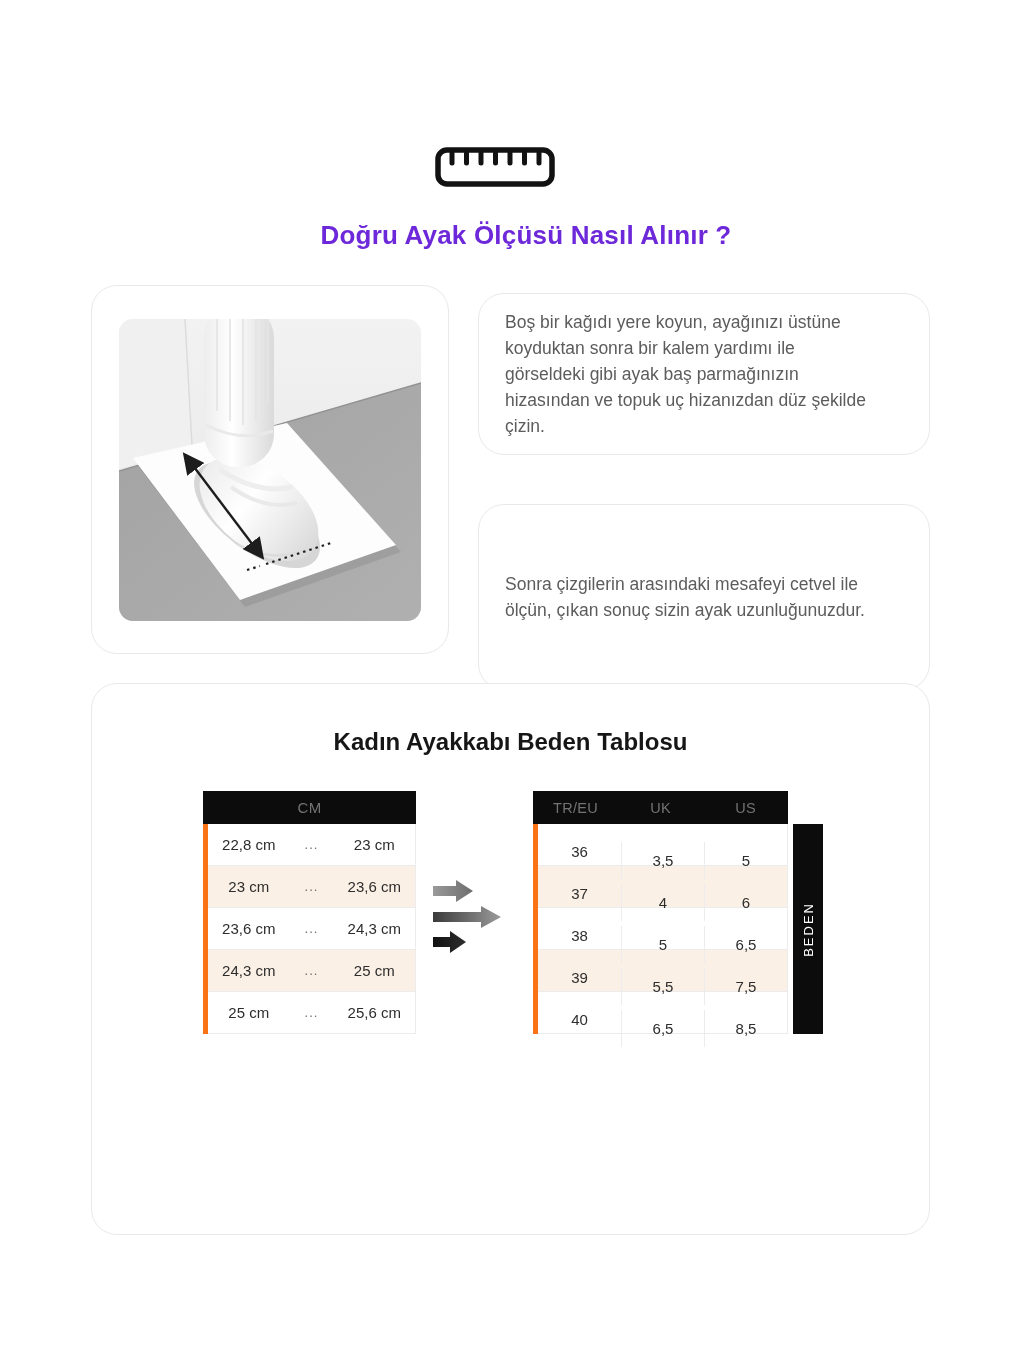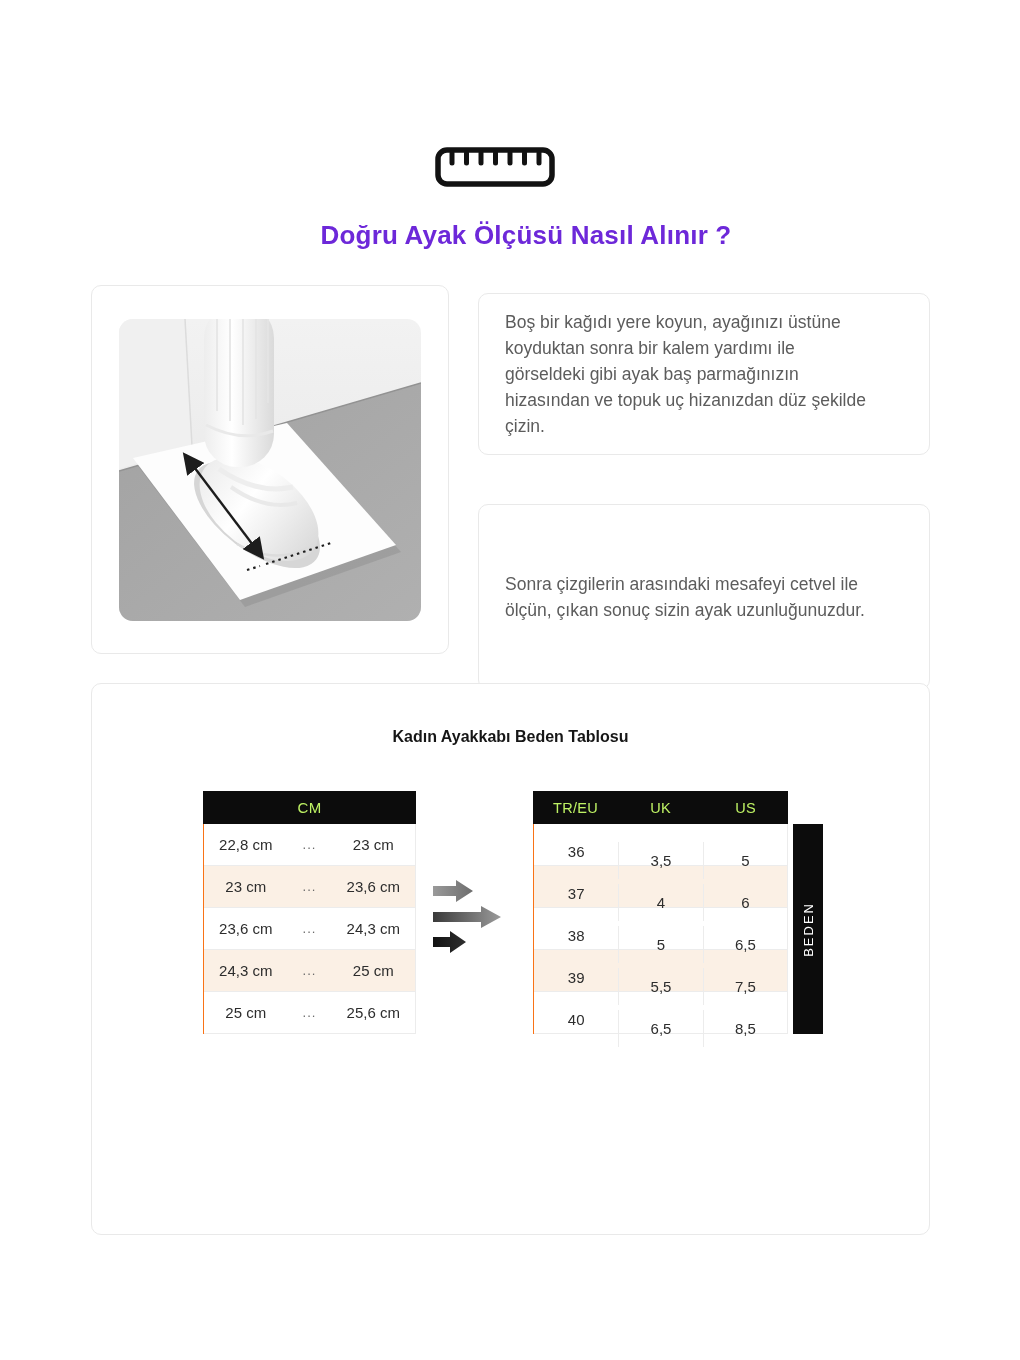--- a/index.html
+++ b/index.html
@@ -9,47 +9,47 @@
     background:#ffffff; font-family:"Liberation Sans", sans-serif; overflow:hidden;
   }
   
   .ruler-wrap { position:absolute; left:435px; top:147px; width:120px; height:40px; }
   .main-title {
     position:absolute; left:16px; top:220px; width:100%;
     text-align:center; font-size:26px; font-weight:bold; color:#6d28d9; letter-spacing:.2px;
   }
   .card {
     position:absolute; background:#fff;
-    border:1.5px solid #e9e9e9; border-radius:10px;
+    border:1.5px solid #e9e9e9; border-radius:26px;
   }
   .photo-card { left:91px; top:285px; width:358px; height:369px; }
   .photo { position:absolute; left:27px; top:33px; width:302px; height:302px;
     border-radius:14px; overflow:hidden; }
   .text-card1 { left:478px; top:293px; width:452px; height:162px; display:flex; align-items:center; }
   .text-card2 { left:478px; top:468px; width:452px; height:186px; display:flex; align-items:center;margin-top:36px; }
   .card p {
     padding:0 52px 0 26px; font-size:17.5px; line-height:26px; color:#5c5c5c;
   }
   
   .table-card { left:91px; top:683px; width:839px; height:552px; }
   .section-title {
     position:absolute; left:0; top:44px; width:100%;
-    text-align:center; font-size:16px; font-weight:bold; color:#161616;
+    text-align:center; font-size:24px; font-weight:bold; color:#161616;
   }
   .tbl { position:absolute; font-size:15px; color:#2d2d2d; }
   .tbl-cm   { left:111px; top:107px; width:213px; }
   .tbl-size { left:424px; top:107px; width:272px;padding-left:17px; }
   .thead {
-    height:33px; background:#0c0c0c; color:#bef264;
+    height:33px; background:#0c0c0c; color:#737373;
     display:flex; align-items:center; justify-content:center;
     font-size:15px; letter-spacing:.3px;
   }
   .thead3 { display:grid; grid-template-columns:1fr 1fr 1fr; }
   .thead3 div { display:flex; align-items:center; justify-content:center; height:33px; font-size:14.5px; }
-  .tbody { border-left:1px solid #f97316; border-right:1px solid #ececec; }
+  .tbody { border-left:5px solid #f97316; border-right:1px solid #ececec; }
   .row {
     height:42px; display:grid; align-items:center; text-align:center;
     background:#fff; border-bottom:1px solid #ececec;
   }
   .row.alt { background:#fbf0e5; }
   .row-cm { grid-template-columns:1fr 44px 1fr; }
   .row-3  { grid-template-columns:1fr 1fr 1fr; }
   .row-3 .cell { height:37px; display:flex; align-items:center; justify-content:center; }
   .row-3 .cell + .cell { border-left:1px solid #ececec;margin-top:18px; }
   .sep { font-size:13px; color:#6b6b6b; letter-spacing:1px; }

